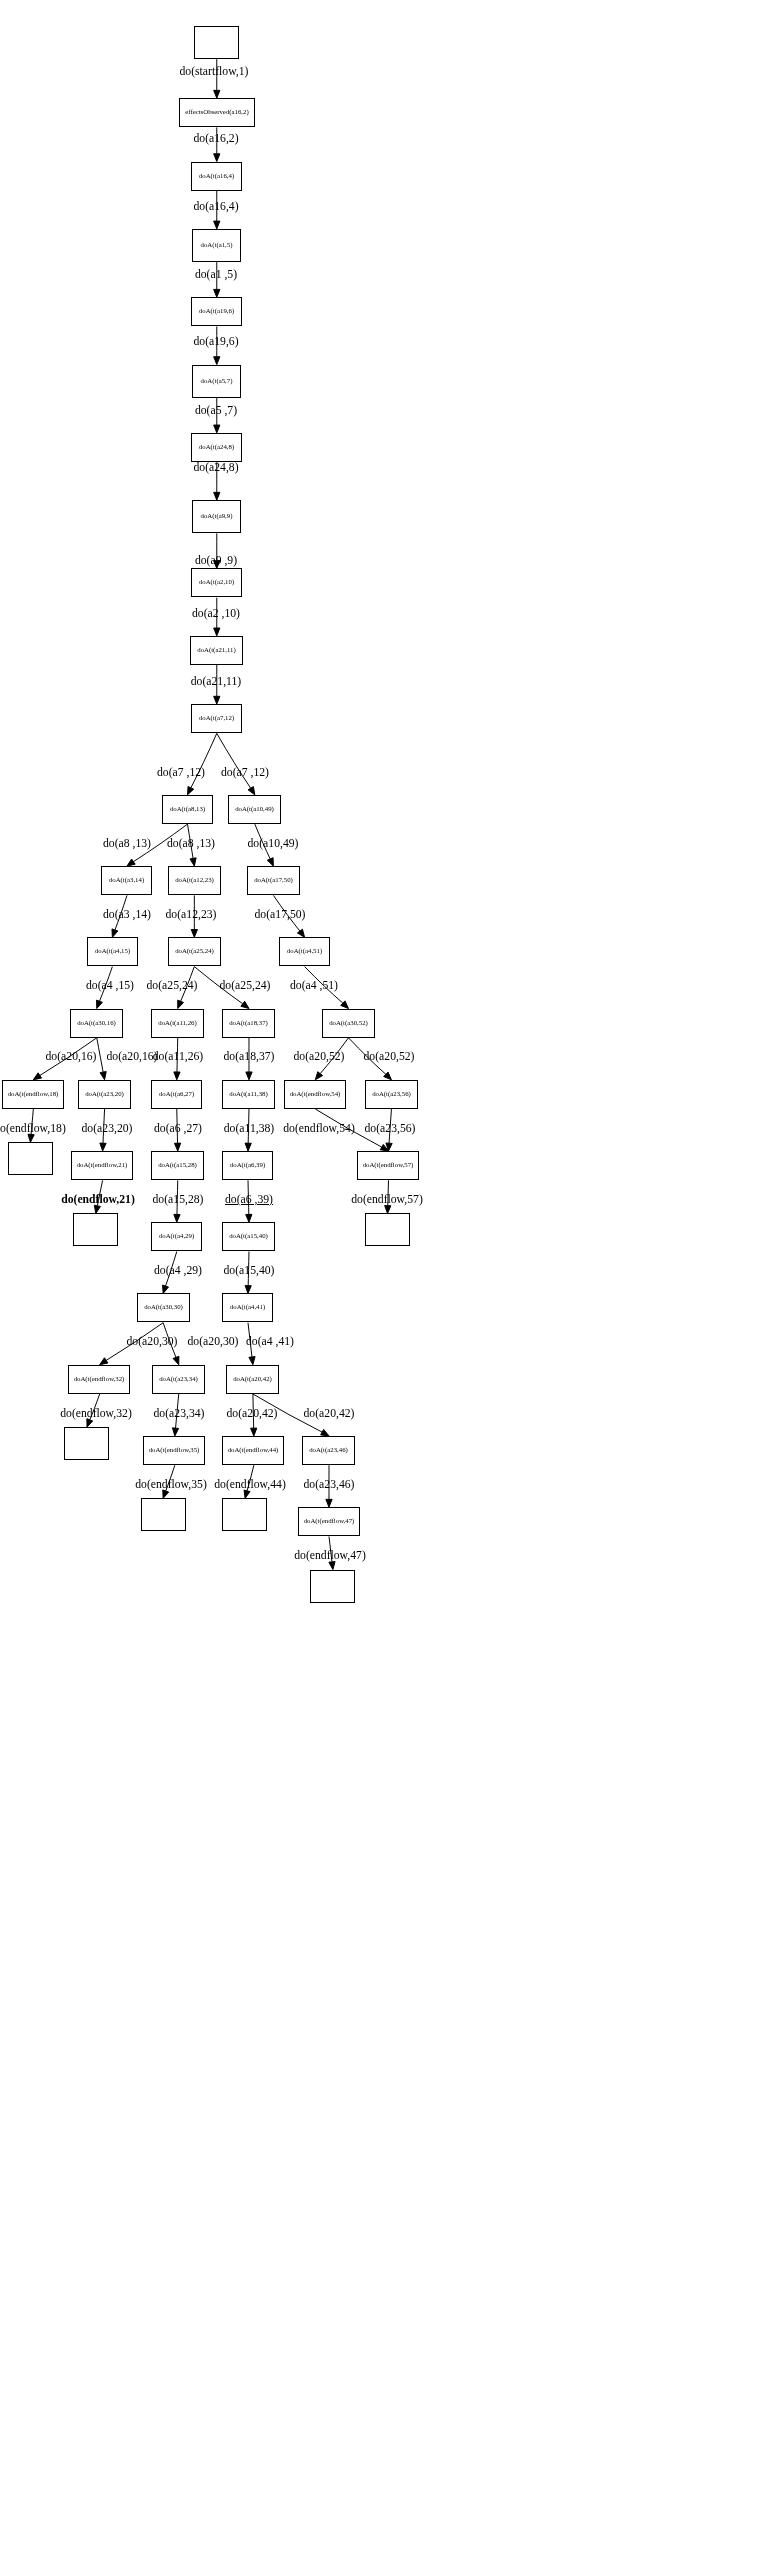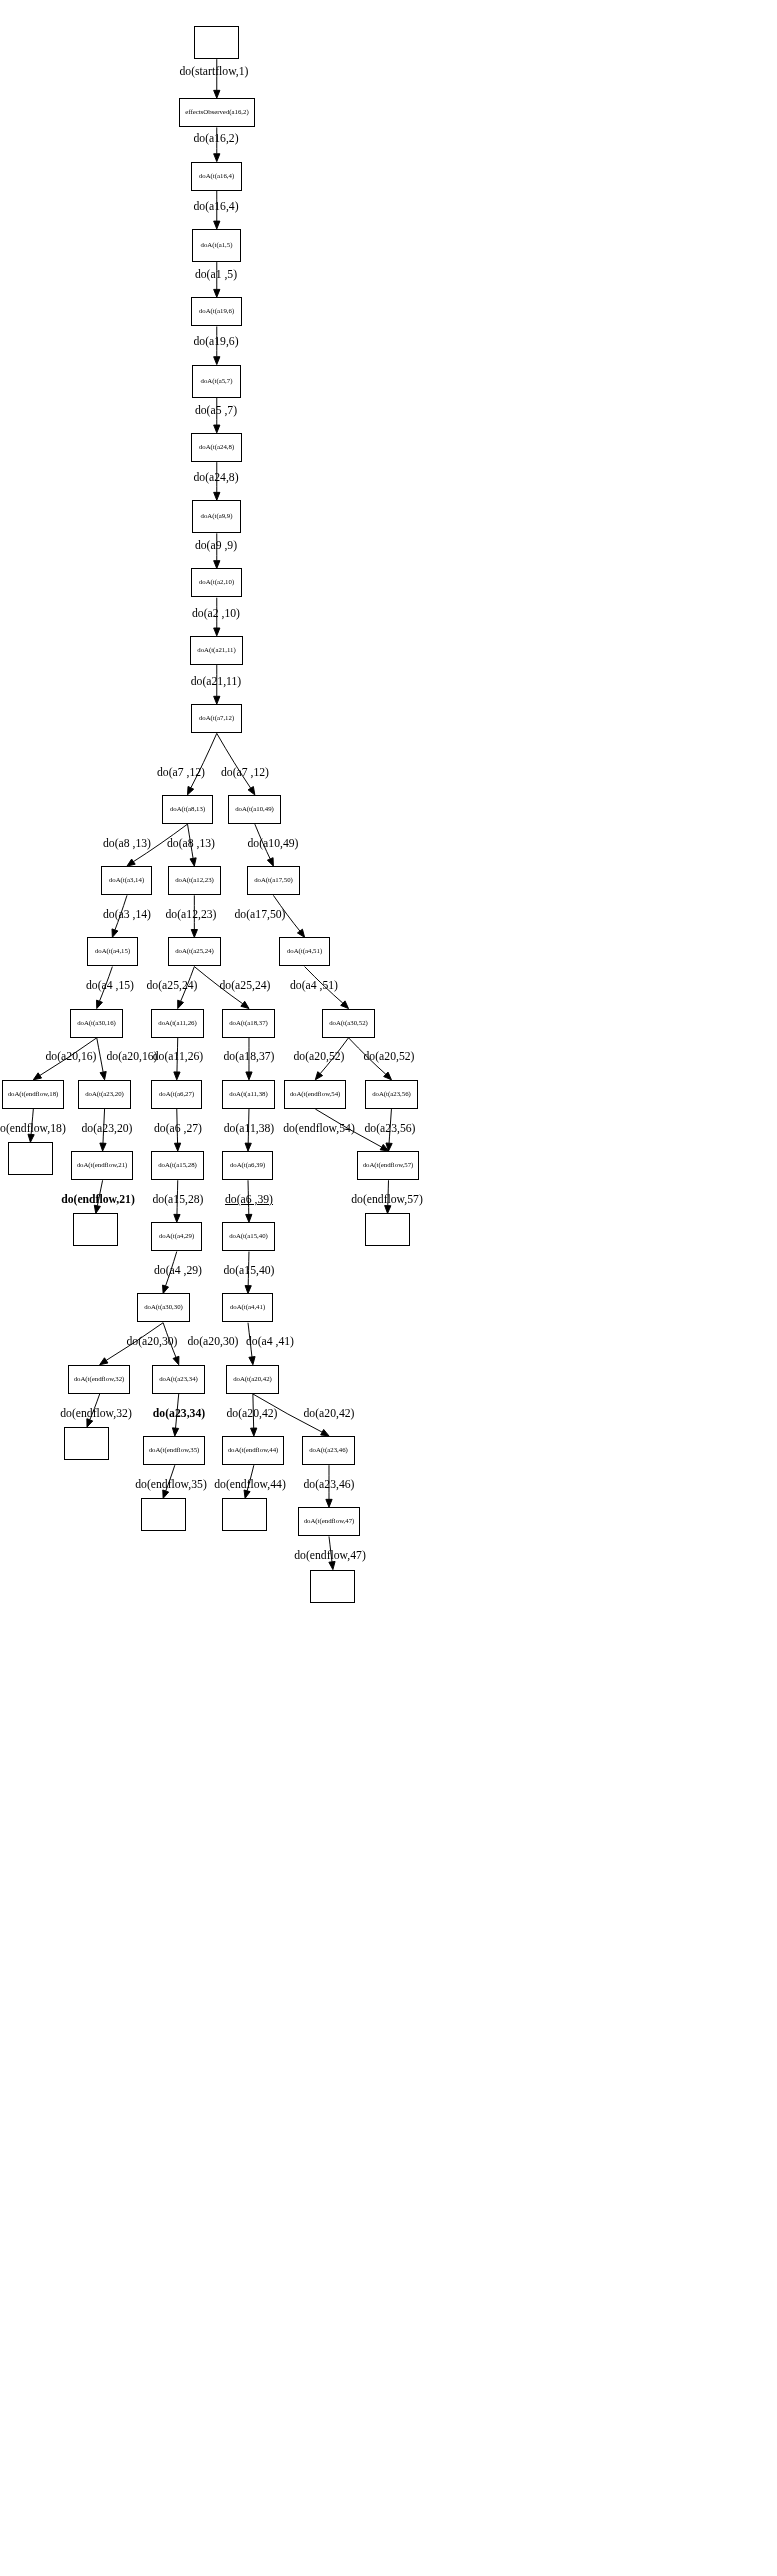--- a/index.html
+++ b/index.html
@@ -174,32 +174,32 @@
       <div class="node" style="left: 298px; top: 1483px; width: 62px; height: 29px;">doA(t(endflow,47)</div>
       <div class="node" style="left: 310px; top: 1546px; width: 45px; height: 33px;"></div>
     </div>
   <div id="labels-layer">
       <div class="edge-label" style="left: 214px; top: 41px; transform: translateX(-50%);">do(startflow,1)</div>
       <div class="edge-label" style="left: 216px; top: 108px; transform: translateX(-50%);">do(a16,2)</div>
       <div class="edge-label" style="left: 216px; top: 176px; transform: translateX(-50%);">do(a16,4)</div>
       <div class="edge-label" style="left: 216px; top: 244px; transform: translateX(-50%); font-family: Liberation Serif, serif;">do(a1 ,5)</div>
       <div class="edge-label" style="left: 216px; top: 311px; transform: translateX(-50%);">do(a19,6)</div>
       <div class="edge-label" style="left: 216px; top: 380px; transform: translateX(-50%);">do(a5 ,7)</div>
-      <div class="edge-label" style="left: 216px; top: 447px; transform: translateX(-50%);">do(a24,8)</div>
-      <div class="edge-label" style="left: 216px; top: 515px; transform: translateX(-50%);">do(a9 ,9)</div>
+      <div class="edge-label" style="left: 216px; top: 437px; transform: translateX(-50%);">do(a24,8)</div>
+      <div class="edge-label" style="left: 216px; top: 530px; transform: translateX(-50%);">do(a9 ,9)</div>
       <div class="edge-label" style="left: 216px; top: 583px; transform: translateX(-50%); text-align: center;">do(a2 ,10)</div>
       <div class="edge-label" style="left: 216px; top: 651px; transform: translateX(-50%);">do(a21,11)</div>
       <div class="edge-label" style="left: 181px; top: 742px; transform: translateX(-50%);">do(a7 ,12)</div>
       <div class="edge-label" style="left: 245px; top: 742px; transform: translateX(-50%);">do(a7 ,12)</div>
       <div class="edge-label" style="left: 127px; top: 813px; transform: translateX(-50%);">do(a8 ,13)</div>
       <div class="edge-label" style="left: 191px; top: 813px; transform: translateX(-50%);">do(a8 ,13)</div>
       <div class="edge-label" style="left: 273px; top: 813px; transform: translateX(-50%);">do(a10,49)</div>
       <div class="edge-label" style="left: 127px; top: 884px; transform: translateX(-50%);">do(a3 ,14)</div>
       <div class="edge-label" style="left: 191px; top: 884px; transform: translateX(-50%);">do(a12,23)</div>
-      <div class="edge-label" style="left: 260px; top: 884px; transform: translateX(-50%);">do(a17,50)</div>
+      <div class="edge-label" style="left: 280px; top: 884px; transform: translateX(-50%);">do(a17,50)</div>
       <div class="edge-label" style="left: 110px; top: 955px; transform: translateX(-50%);">do(a4 ,15)</div>
       <div class="edge-label" style="left: 172px; top: 955px; transform: translateX(-50%);">do(a25,24)</div>
       <div class="edge-label" style="left: 245px; top: 955px; transform: translateX(-50%);">do(a25,24)</div>
       <div class="edge-label" style="left: 314px; top: 955px; transform: translateX(-50%);">do(a4 ,51)</div>
       <div class="edge-label" style="left: 71px; top: 1026px; transform: translateX(-50%);">do(a20,16)</div>
       <div class="edge-label" style="left: 132px; top: 1026px; transform: translateX(-50%);">do(a20,16)</div>
       <div class="edge-label" style="left: 178px; top: 1026px; transform: translateX(-50%);">do(a11,26)</div>
       <div class="edge-label" style="left: 249px; top: 1026px; transform: translateX(-50%);">do(a18,37)</div>
       <div class="edge-label" style="left: 319px; top: 1026px; transform: translateX(-50%);">do(a20,52)</div>
       <div class="edge-label" style="left: 389px; top: 1026px; transform: translateX(-50%);">do(a20,52)</div>
@@ -212,21 +212,21 @@
       <div class="edge-label" style="left: 98px; top: 1169px; transform: translateX(-50%); font-weight: bold;">do(endflow,21)</div>
       <div class="edge-label" style="left: 178px; top: 1169px; transform: translateX(-50%);">do(a15,28)</div>
       <div class="edge-label" style="left: 249px; top: 1169px; transform: translateX(-50%); text-decoration: underline;">do(a6 ,39)</div>
       <div class="edge-label" style="left: 387px; top: 1169px; transform: translateX(-50%); text-align: right;">do(endflow,57)</div>
       <div class="edge-label" style="left: 178px; top: 1240px; transform: translateX(-50%);">do(a4 ,29)</div>
       <div class="edge-label" style="left: 249px; top: 1240px; transform: translateX(-50%);">do(a15,40)</div>
       <div class="edge-label" style="left: 152px; top: 1311px; transform: translateX(-50%);">do(a20,30)</div>
       <div class="edge-label" style="left: 213px; top: 1311px; transform: translateX(-50%);">do(a20,30)</div>
       <div class="edge-label" style="left: 270px; top: 1311px; transform: translateX(-50%);">do(a4 ,41)</div>
       <div class="edge-label" style="left: 96px; top: 1383px; transform: translateX(-50%);">do(endflow,32)</div>
-      <div class="edge-label" style="left: 179px; top: 1383px; transform: translateX(-50%); font-weight: bold;">do(a23,34)</div>
+      <div class="edge-label" style="left: 179px; top: 1383px; transform: translateX(-50%);">do(a23,34)</div>
       <div class="edge-label" style="left: 252px; top: 1383px; transform: translateX(-50%);">do(a20,42)</div>
       <div class="edge-label" style="left: 329px; top: 1383px; transform: translateX(-50%);">do(a20,42)</div>
       <div class="edge-label" style="left: 171px; top: 1454px; transform: translateX(-50%);">do(endflow,35)</div>
       <div class="edge-label" style="left: 250px; top: 1454px; transform: translateX(-50%);">do(endflow,44)</div>
       <div class="edge-label" style="left: 329px; top: 1454px; transform: translateX(-50%);">do(a23,46)</div>
       <div class="edge-label" style="left: 330px; top: 1525px; transform: translateX(-50%);">do(endflow,47)</div>
     </div>
 </div>
 
 

